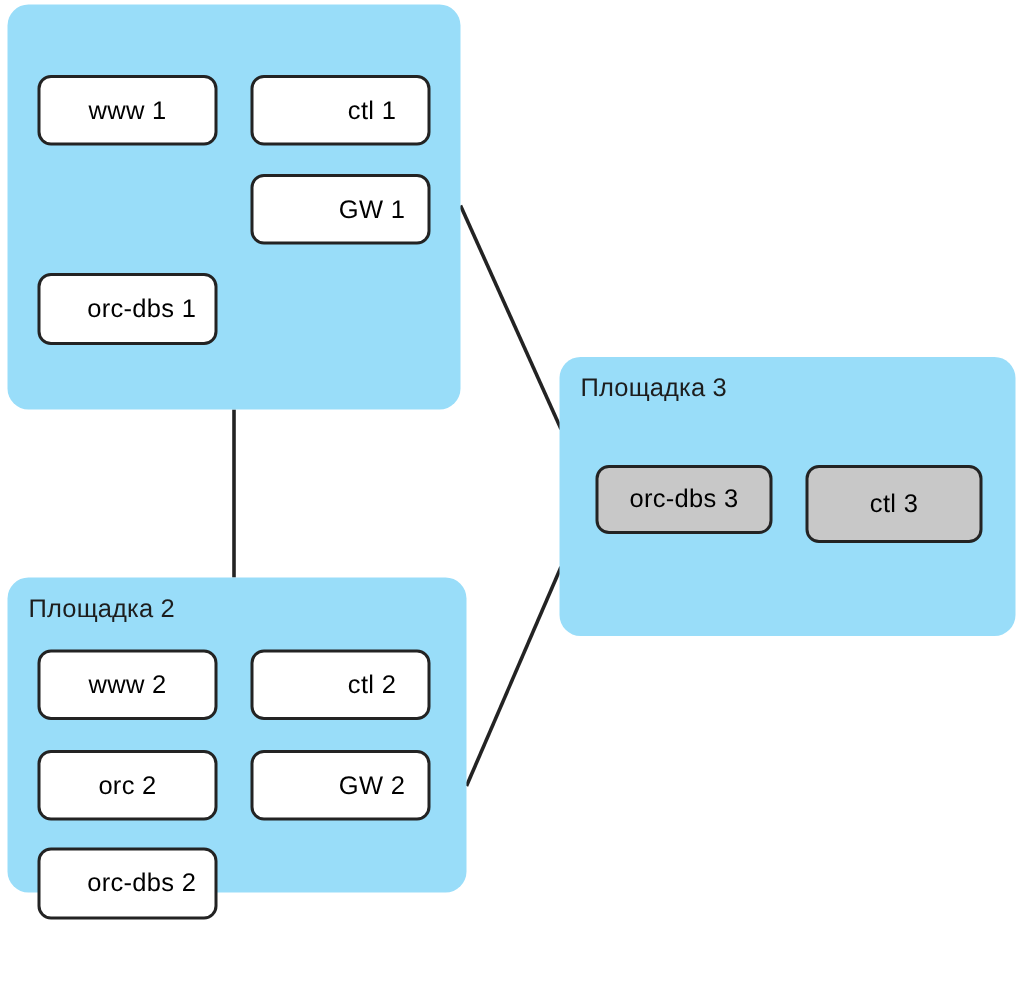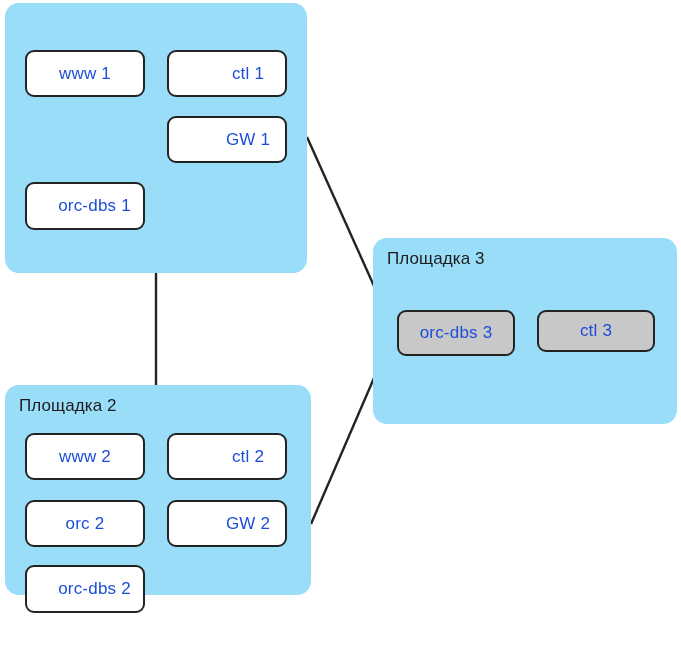--- a/index.html
+++ b/index.html
@@ -61,21 +61,21 @@
   
   .node {
     position: absolute;
     box-sizing: border-box;
     border: 2.4px solid #232323;
     border-radius: 9px;
     display: flex;
     align-items: center;
     justify-content: center;
     font-size: 17px;
-    color: #1d4ed8;
+    color: #000000;
     letter-spacing: 0.2px;
     white-space: nowrap;
   }
   .node.white { background: #ffffff; }
   .node.gray  { background: #c8c8c8; }
 
   
   #site-1 { left: 5px;  top: 3px;   width: 302px; height: 270px; }
   #site-2 { left: 5px;  top: 385px; width: 306px; height: 210px; }
   #site-3 { left: 373px; top: 238px; width: 304px; height: 186px; }
@@ -87,21 +87,21 @@
   .row-2 { top: 113px; height: 47px; }
   .row-3 { top: 179px; height: 48px; padding-left: 19px; }
 
   
   #site-2 .row-1 { top: 48px;  height: 47px; }
   #site-2 .row-2 { top: 115px; height: 47px; }
   #site-2 .row-3 { top: 180px; height: 48px; }
 
   
   .s3-col-a { left: 24px;  width: 118px; top: 72px; height: 46px; }
-  .s3-col-b { left: 164px; width: 118px; top: 72px; height: 42px; }
+  .s3-col-b { left: 164px; width: 118px; top: 72px; height: 52px; }
 </style>
 </head>
 <body>
 
 <div id="canvas">
 
   <svg id="links" viewBox="0 0 681 664" width="681" height="664">
     <line x1="156" y1="273" x2="156" y2="385"></line>
     <line x1="307" y1="137" x2="374" y2="286"></line>
     <line x1="311" y1="524" x2="374" y2="378"></line>

